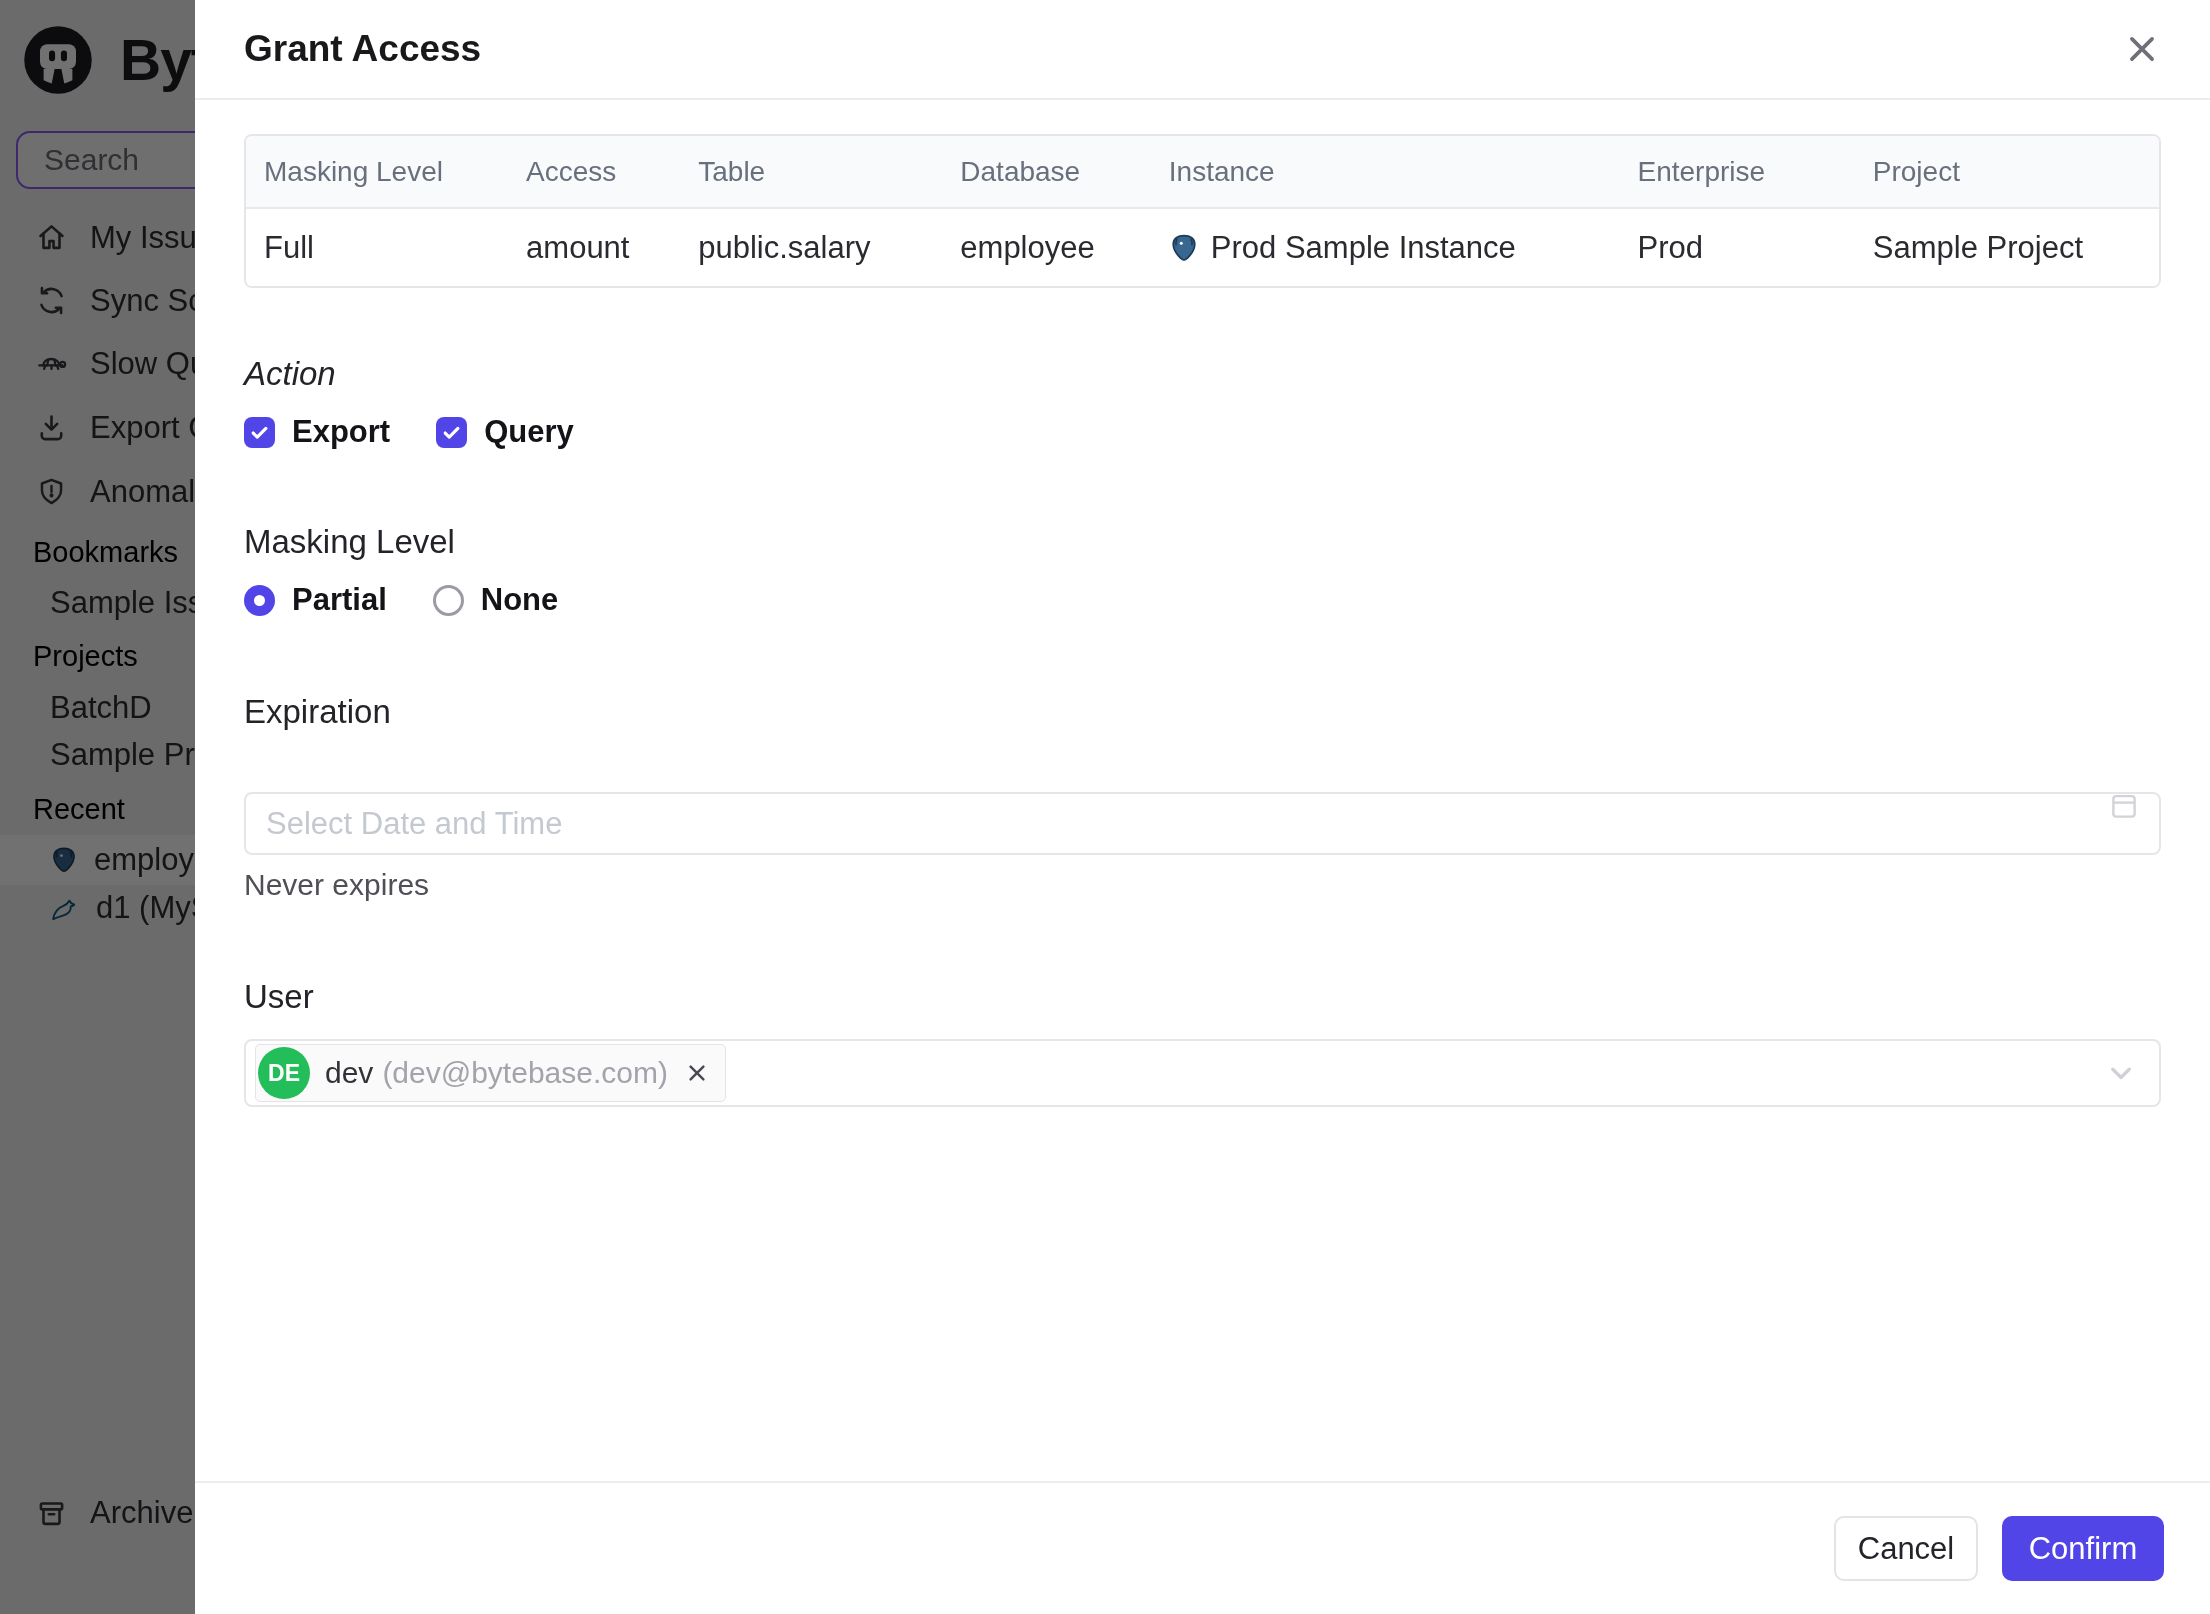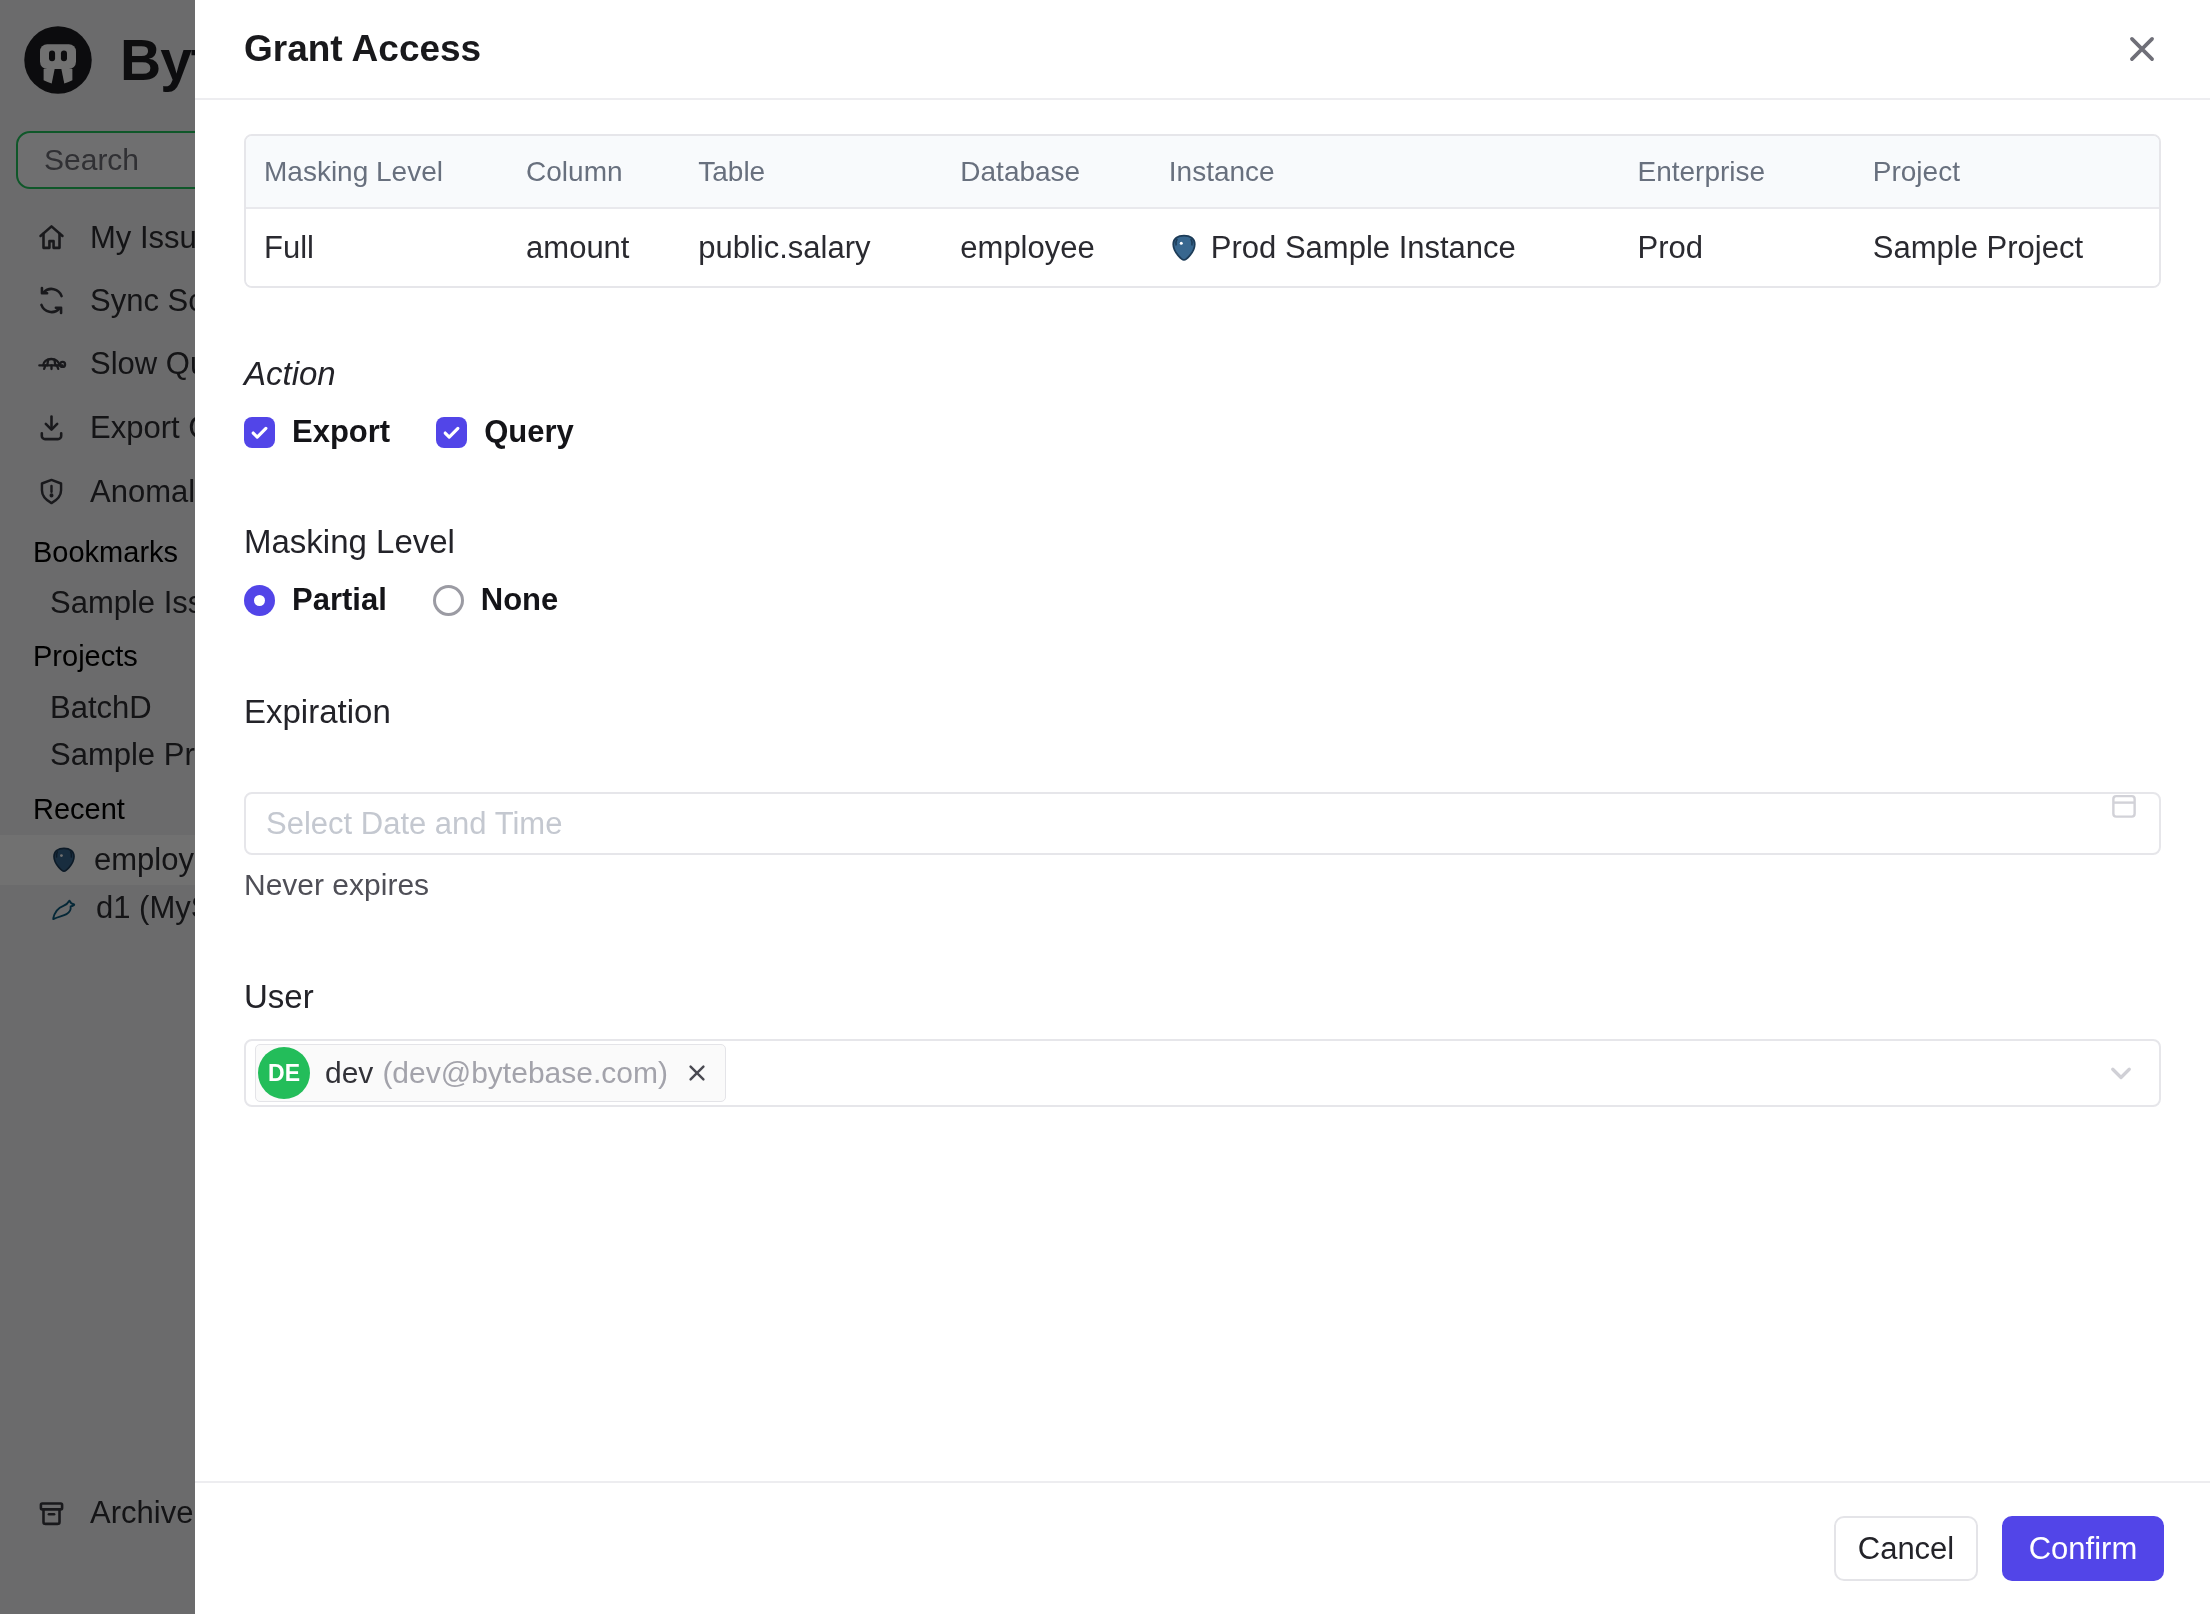--- a/index.html
+++ b/index.html
@@ -4,21 +4,21 @@
 <style>
   html,body{margin:0;padding:0;background:#fff;}
   .canvas{position:relative;width:2210px;height:1614px;overflow:hidden;background:#fff;
           font-family:"Liberation Sans",sans-serif;-webkit-font-smoothing:antialiased;}
 
   
   .sidebar{position:absolute;left:0;top:0;width:240px;height:1614px;background:#f1f1f3;z-index:1;}
   .brand{position:absolute;left:22px;top:24px;display:flex;align-items:center;gap:26px;}
   .brand-name{font-size:57px;font-weight:700;color:#1f1f23;letter-spacing:-1px;white-space:nowrap;}
   .search-box{position:absolute;left:16px;top:131px;width:300px;height:58px;box-sizing:border-box;
-      border:2px solid #22c55e;border-radius:14px;background:#fbfbfc;font-size:30px;color:#6d6d75;
+      border:2px solid #8b5cf6;border-radius:14px;background:#fbfbfc;font-size:30px;color:#6d6d75;
       padding:0 0 0 26px;font-family:"Liberation Sans",sans-serif;outline:none;}
   .search-box::placeholder{color:#6d6d75;}
   .side-row{position:absolute;left:0;width:100%;display:flex;align-items:center;white-space:nowrap;}
   .nav-item{height:63px;padding-left:36px;gap:23px;font-size:31px;color:#2f2f33;}
   .nav-item svg{flex:0 0 auto;stroke:#3a3a40;}
   .side-section{height:56px;padding-left:33px;font-size:29px;color:#000000;}
   .sub-item{height:50px;padding-left:50px;font-size:31px;color:#2f2f33;gap:16px;}
   .sub-item.selected{background:#ffffff;}
   .enterprise{position:absolute;left:0;bottom:0;width:100%;height:66px;background:#e9e9ec;
       border-top:2px solid #d8d8dc;display:flex;align-items:center;padding-left:24px;
@@ -231,21 +231,21 @@
               <col style="width:9.0%">
               <col style="width:13.7%">
               <col style="width:10.9%">
             <col style="width:24.5%">
               <col style="width:12.3%">
               <col style="width:15.9%">
           </colgroup>
           <thead>
             <tr>
               <th>Masking Level</th>
-              <th>Column</th>
+              <th>Access</th>
               <th>Table</th>
               <th>Database</th>
               <th>Instance</th>
               <th>Enterprise</th>
               <th>Project</th>
             </tr>
           </thead>
           <tbody>
             <tr>
               <td>Full</td>

